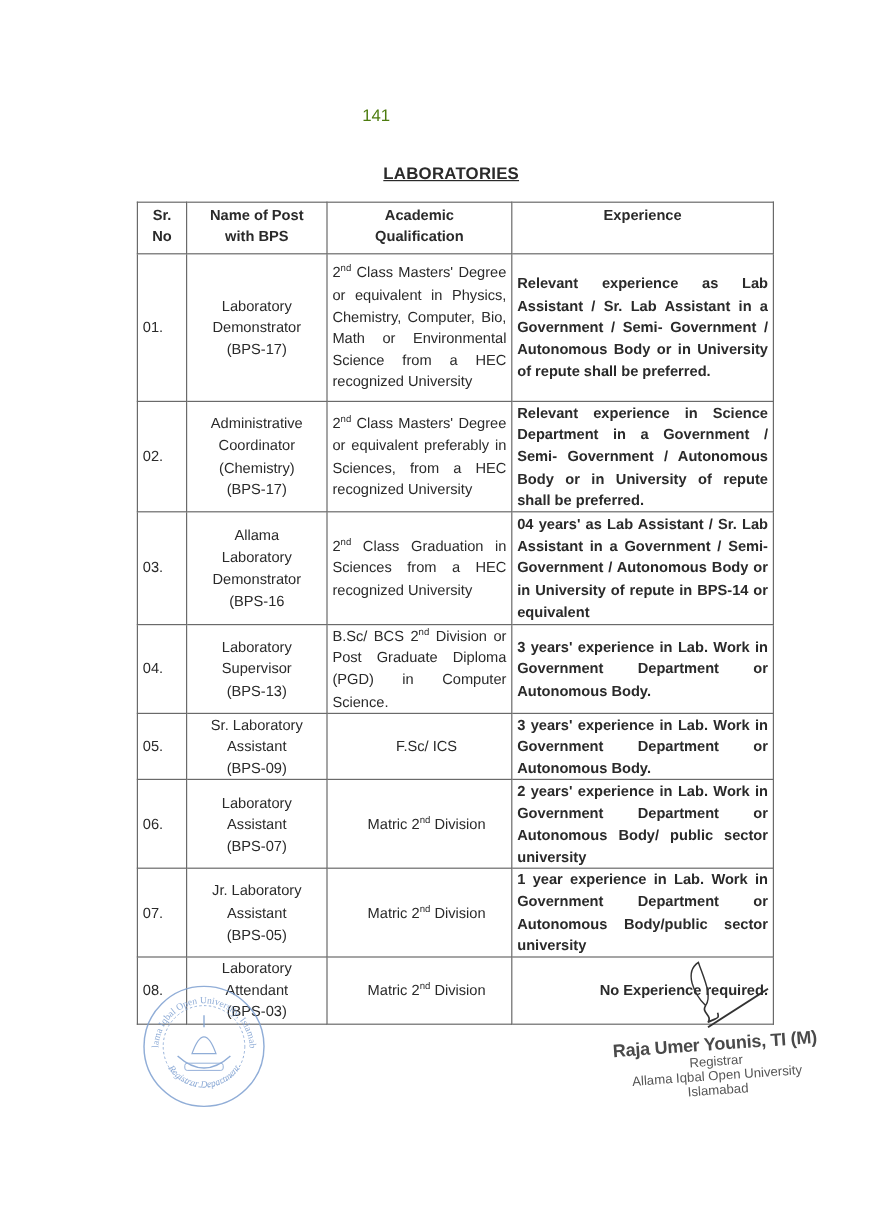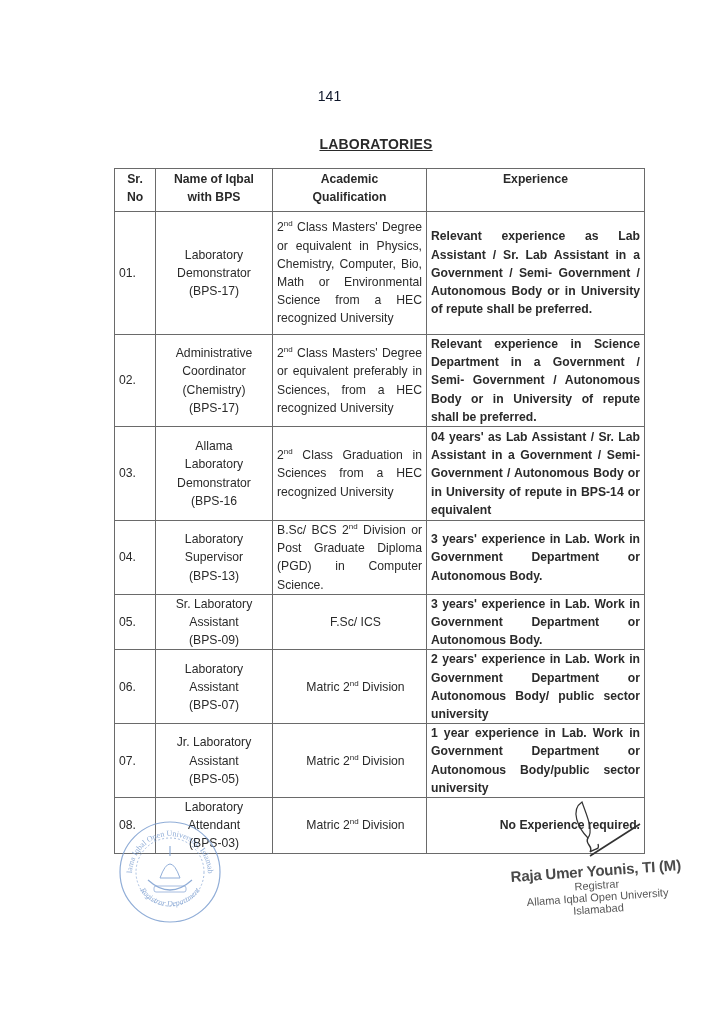--- a/index.html
+++ b/index.html
@@ -2,21 +2,21 @@
 <html><head>
   <meta charset="utf-8">
   <style>
     html, body { margin: 0; padding: 0; }
     body {
       width: 724px; height: 1024px; background: #ffffff; position: relative; overflow: hidden;
       font-family: "Liberation Sans", sans-serif; color: #2a2a2a;
     }
     .page-number {
       position: absolute; top: 88px; left: 0; width: 627px; text-align: center;
-      font-size: 14px; color: #0f172a; padding-left: 16px;
+      font-size: 14px; color: #4d7c0f;
     }
     .doc-title {
       position: absolute; top: 136px; left: 0; width: 752px; text-align: center;
       font-size: 14px; font-weight: bold; text-decoration: underline; color: #2a2a2a;
       letter-spacing: 0.2px;
     }
     table.posts {
       position: absolute; top: 168px; left: 114px; width: 530px;
       border-collapse: collapse; table-layout: fixed; font-size: 12.2px; line-height: 18.2px;
     }
@@ -52,21 +52,21 @@
 <table class="posts">
   <colgroup>
       <col class="c1">
       <col class="c2">
       <col class="c3">
       <col class="c4">
     </colgroup>
   <thead>
     <tr style="height:43px">
       <th><span>Sr.</span><br><span>No</span></th>
-      <th><span>Name of Iqbal</span><br><span>with BPS</span></th>
+      <th><span>Name of Post</span><br><span>with BPS</span></th>
       <th><span>Academic</span><br><span>Qualification</span></th>
       <th>Experience</th>
     </tr>
   </thead>
   <tbody id="table-body">
       <tr style="height: 123px;">
         <td class="sr">01.</td>
         <td class="post"><span>Laboratory</span><br><span>Demonstrator</span><br><span>(BPS-17)</span></td>
         <td class="qual"><span>2</span><sup>nd</sup><span> Class Masters' Degree or equivalent in Physics, Chemistry, Computer, Bio, Math or Environmental Science from a HEC recognized University</span></td>
         <td class="exp">Relevant experience as Lab Assistant / Sr. Lab Assistant in a Government / Semi- Government / Autonomous Body or in University of repute shall be preferred.</td>

